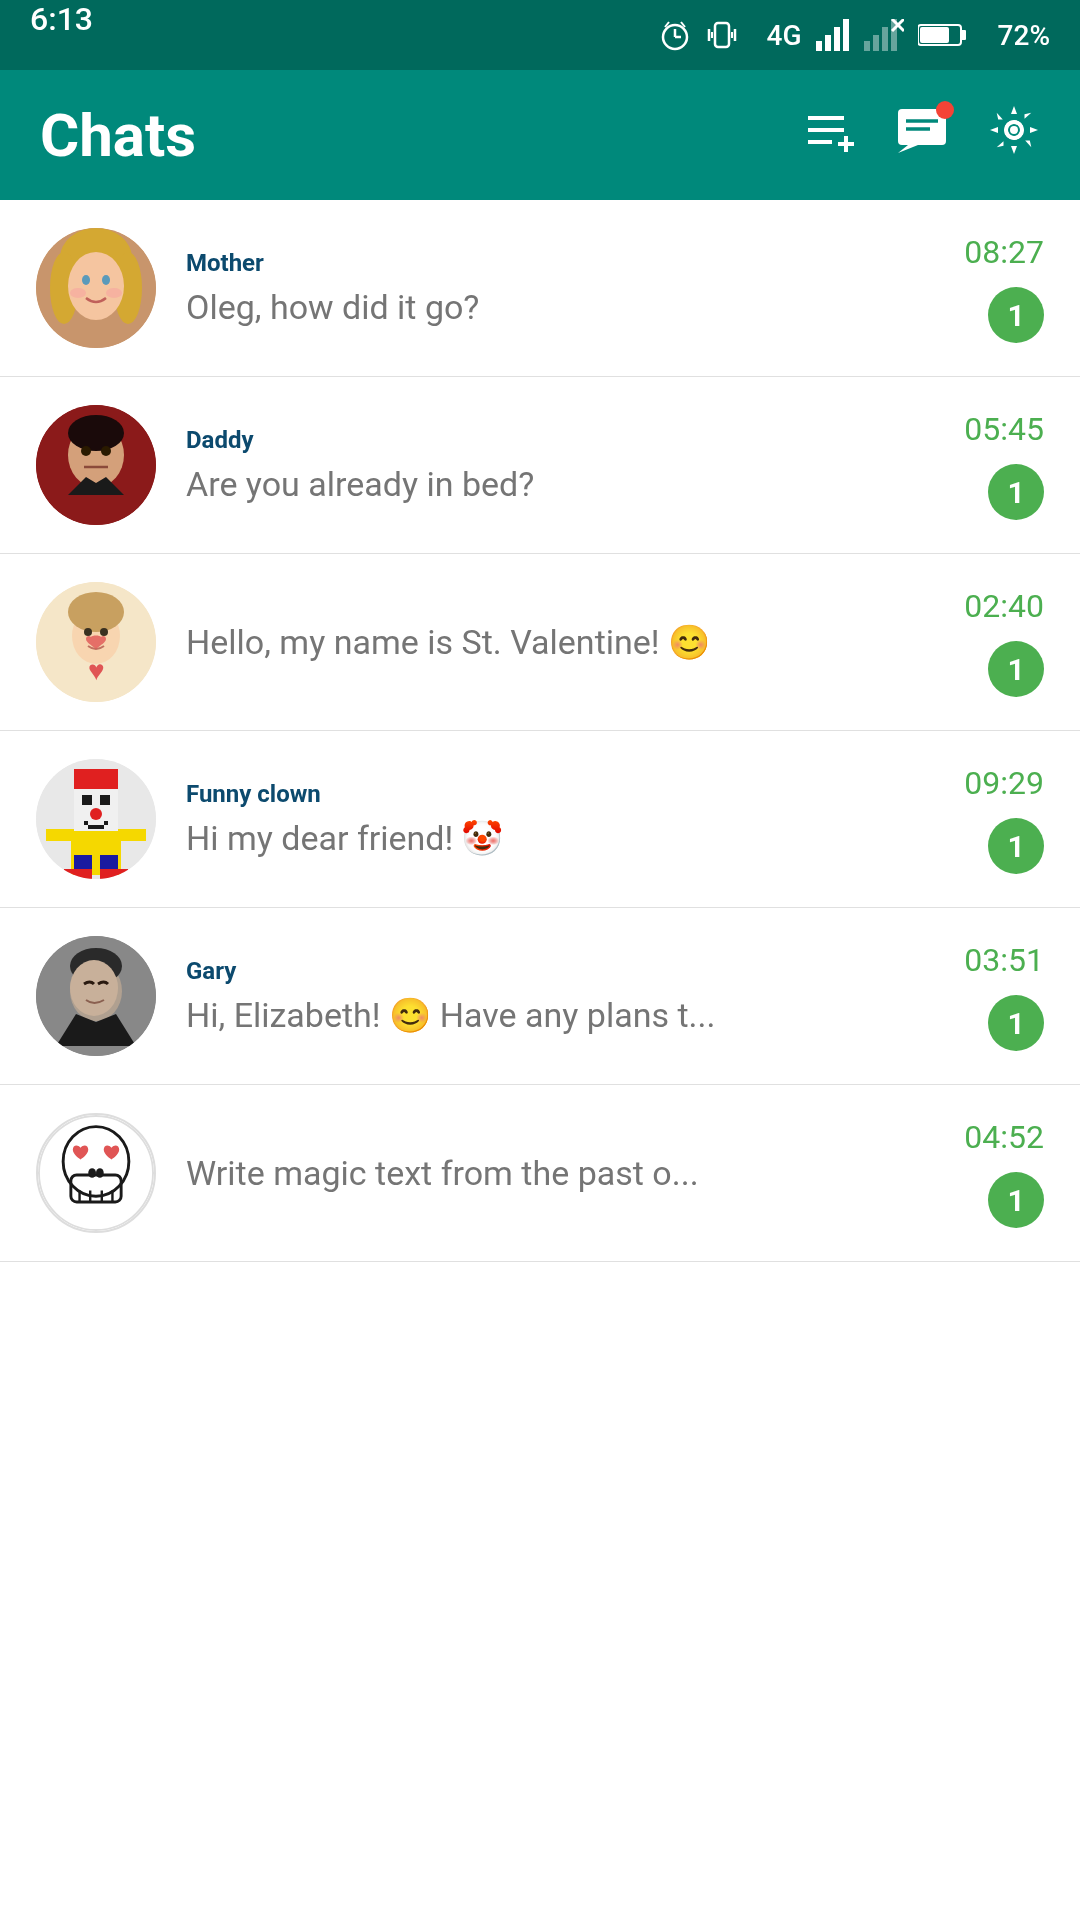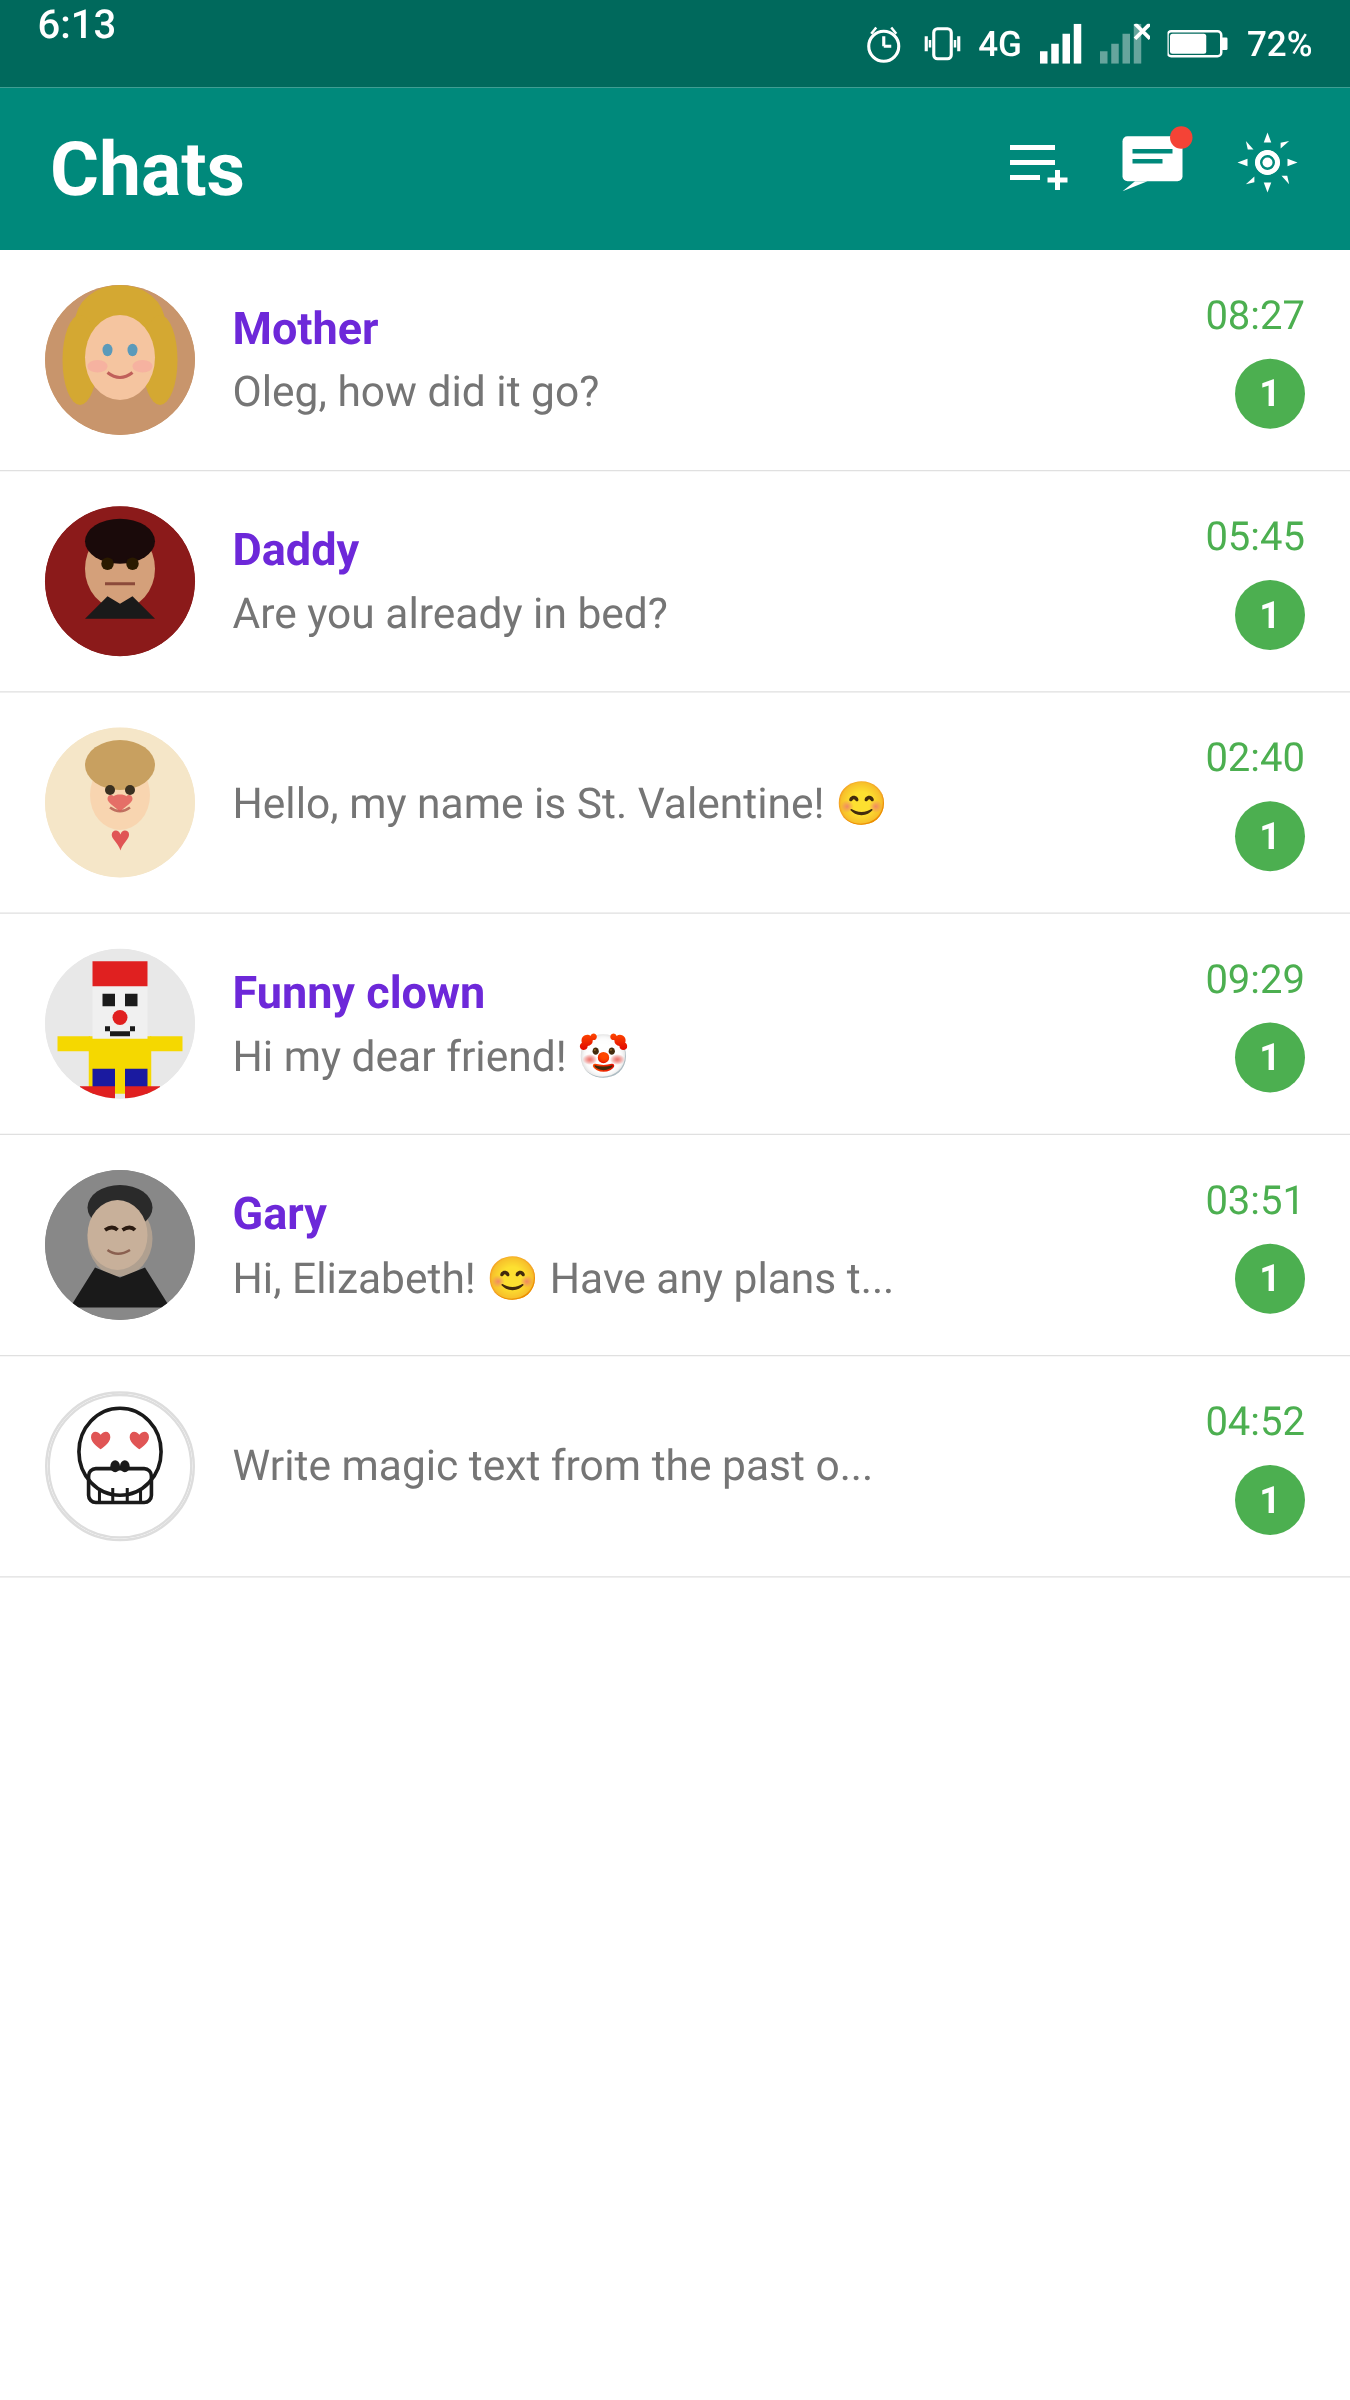--- a/index.html
+++ b/index.html
@@ -29,20 +29,21 @@
     }
     .status-icons {
       display: flex;
       align-items: center;
       gap: 14px;
     }
     .status-icon-text {
       color: #fff;
       font-size: 28px;
       font-weight: 500;
+      margin-left: 16px;
     }
 
     
     .header {
       width: 100%;
       height: 130px;
       background: #00897b;
       display: flex;
       align-items: center;
       justify-content: space-between;
@@ -121,23 +122,23 @@
       border: 2px solid #ddd;
     }
 
     
     .chat-info {
       flex: 1;
       padding: 0 30px;
       overflow: hidden;
     }
     .chat-name {
-      font-size: 36px;
+      font-size: 24px;
       font-weight: 700;
-      color: #6d28d9;
+      color: #0c4a6e;
       margin-bottom: 10px;
       white-space: nowrap;
       overflow: hidden;
       text-overflow: ellipsis;
     }
     .chat-preview {
       font-size: 34px;
       color: #757575;
       white-space: nowrap;
       overflow: hidden;

